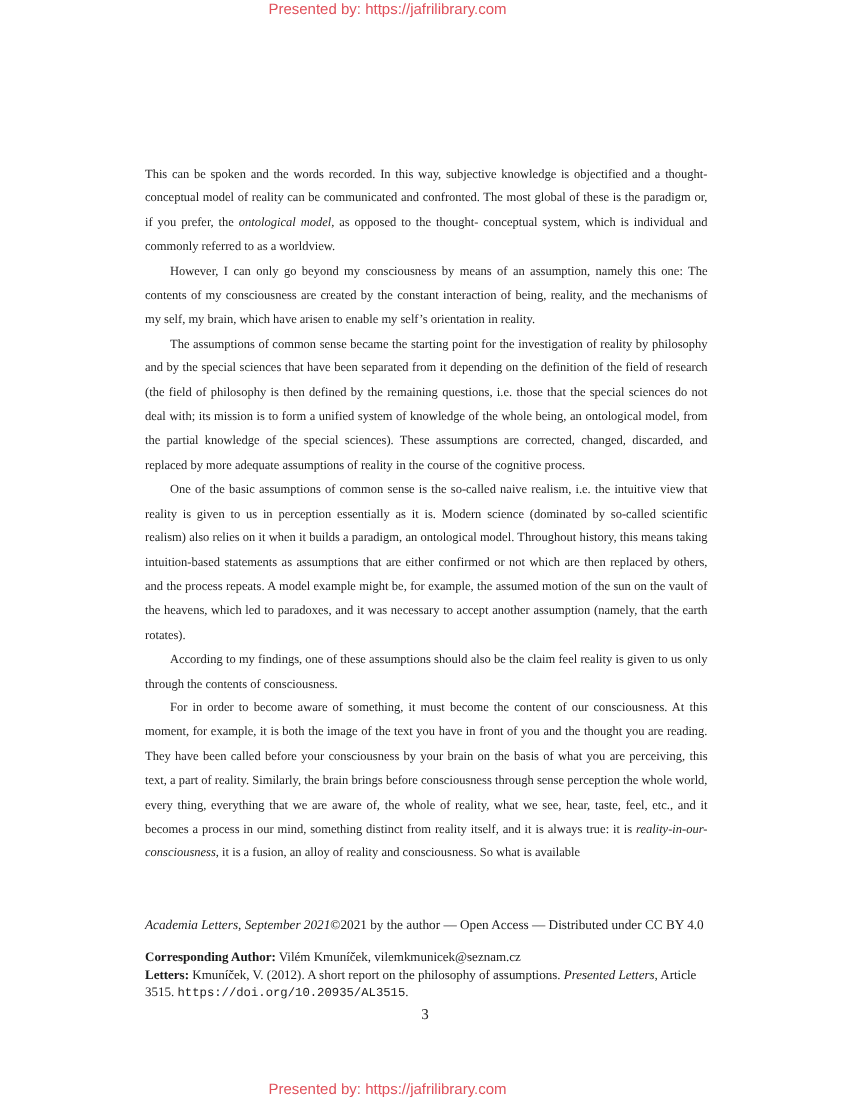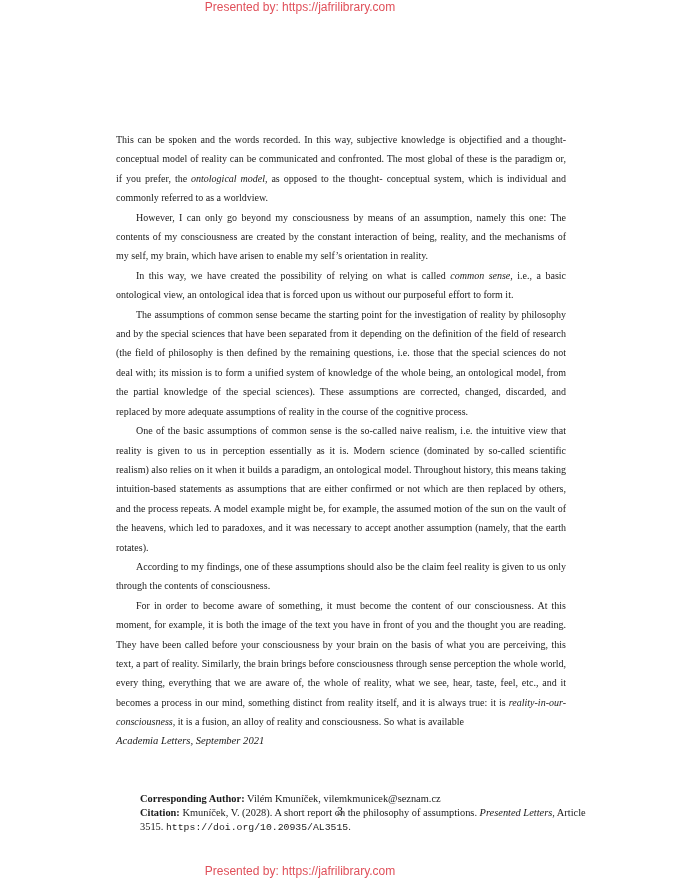--- a/index.html
+++ b/index.html
@@ -1,54 +1,54 @@
 <!DOCTYPE html>
 <html><head>
 <meta charset="utf-8">
 <style>
   html, body { margin: 0; padding: 0; background: #ffffff; }
   body { width: 680px; height: 880px; position: relative; overflow: hidden; font-family: "Liberation Serif", serif; color: #1a1a1a; }
-  .banner { position: absolute; left: 0; width: 600px; text-align: center; font-family: "Liberation Sans", sans-serif; font-size: 12px; color: #e0505a; }
+  .banner { position: absolute; left: 10px; width: 600px; text-align: center; font-family: "Liberation Sans", sans-serif; font-size: 12px; color: #e0505a; }
   .banner.top { top: 0px; }
   .banner.bottom { top: 864px; }
   .body-text { position: absolute; left: 116px; top: 130px; width: 450px; font-size: 10px; line-height: 19.4px; text-align: justify; }
   .body-text p { margin: 0; text-indent: 0; hyphens: manual; }
   .body-text p.indent { text-indent: 20px; }
   .body-text em { font-style: italic; }
   .footer-line { position: absolute; left: 116px; top: 735px; width: 450px; font-size: 10.6px; display: flex; justify-content: flex-start; }
   .footer-line .journal { font-style: italic; }
-  .meta { position: absolute; left: 116px; top: 792px; width: 460px; font-size: 10.4px; line-height: 14px; margin-left: 24px; }
+  .meta { position: absolute; left: 116px; top: 760px; width: 460px; font-size: 10.4px; line-height: 14px; }
   .meta b { font-weight: bold; }
   .meta .mono { font-family: "Liberation Mono", monospace; font-size: 9.8px; text-align: center; }
   .meta em { font-style: italic; }
   .page-num { position: absolute; left: 0; width: 680px; top: 804px; text-align: center; font-size: 12px; }
 </style>
 </head>
 <body>
 
 <div class="banner top">Presented by: https://jafrilibrary.com</div>
 
 <div class="body-text" id="body-text">
     <p><span>This can be spoken and the words recorded. In this way, subjective knowledge is objectified and a thought-conceptual model of reality can be communicated and confronted. The most global of these is the paradigm or, if you prefer, the </span><em>ontological model</em><span>, as opposed to the thought- conceptual system, which is individual and commonly referred to as a worldview.</span></p>
     <p class="indent"><span>However, I can only go beyond my consciousness by means of an assumption, namely this one: The contents of my consciousness are created by the constant interaction of being, reality, and the mechanisms of my self, my brain, which have arisen to enable my self’s orientation in reality.</span></p>
-    <p class="indent"><span>In this way, we have created the possibility of relying on what is called </span><em>common sense</em><span>, i.e., a basic ontological view, an ontological idea that is forced upon us without our purposeful effort to form it.</span></p>
     <p class="indent"><span>The assumptions of common sense became the starting point for the investigation of reality by philosophy and by the special sciences that have been separated from it depending on the definition of the field of research (the field of philosophy is then defined by the remaining questions, i.e. those that the special sciences do not deal with; its mission is to form a unified system of knowledge of the whole being, an ontological model, from the partial knowledge of the special sciences). These assumptions are corrected, changed, discarded, and replaced by more adequate assumptions of reality in the course of the cognitive process.</span></p>
     <p class="indent"><span>One of the basic assumptions of common sense is the so-called naive realism, i.e. the intuitive view that reality is given to us in perception essentially as it is. Modern science (dominated by so-called scientific realism) also relies on it when it builds a paradigm, an ontological model. Throughout history, this means taking intuition-based statements as as­sumptions that are either confirmed or not   which are then replaced by others, and the process repeats. A model example might be, for example, the assumed motion of the sun on the vault of the heavens, which led to paradoxes, and it was necessary to accept another assumption (namely, that the earth rotates).</span></p>
     <p class="indent"><span>According to my findings, one of these assumptions should also be the claim feel reality is given to us only through the contents of consciousness.</span></p>
     <p class="indent"><span>For in order to become aware of something, it must become the content of our conscious­ness. At this moment, for example, it is both the image of the text you have in front of you and the thought you are reading. They have been called before your consciousness by your brain on the basis of what you are perceiving, this text, a part of reality. Similarly, the brain brings before consciousness through sense perception the whole world, every thing, everything that we are aware of, the whole of reality, what we see, hear, taste, feel, etc., and it becomes a process in our mind, something distinct from reality itself, and it is always true: it is </span><em>reality-in-our-consciousness</em><span>, it is a fusion, an alloy of reality and consciousness. So what is available</span></p>
   </div>
 
 <div class="footer-line">
   <span class="journal">Academia Letters, September 2021</span>
+  <span>©2021 by the author — Open Access — Distributed under CC BY 4.0</span>
 </div>
 
 <div class="meta">
   <div>
     <b>Corresponding Author:</b><span> Vilém Kmuníček, vilemkmunicek@seznam.cz</span>
   </div>
   <div>
-    <b>Citation:</b><span> Kmuníček, V. (2028). A short report on the philosophy of assumptions. </span><em>Presented Letters</em><span>, Article 3515. </span><span class="mono">https://doi.org/10.20935/AL3515</span><span>.</span>
+    <b>Letters:</b><span> Kmuníček, V. (2012). A short report on the philosophy of assumptions. </span><em>Presented Letters</em><span>, Article 3515. </span><span class="mono">https://doi.org/10.20935/AL3515</span><span>.</span>
   </div>
 </div>
 
 <div class="page-num">3</div>
 
 <div class="banner bottom">Presented by: https://jafrilibrary.com</div>
 
 </body></html>

